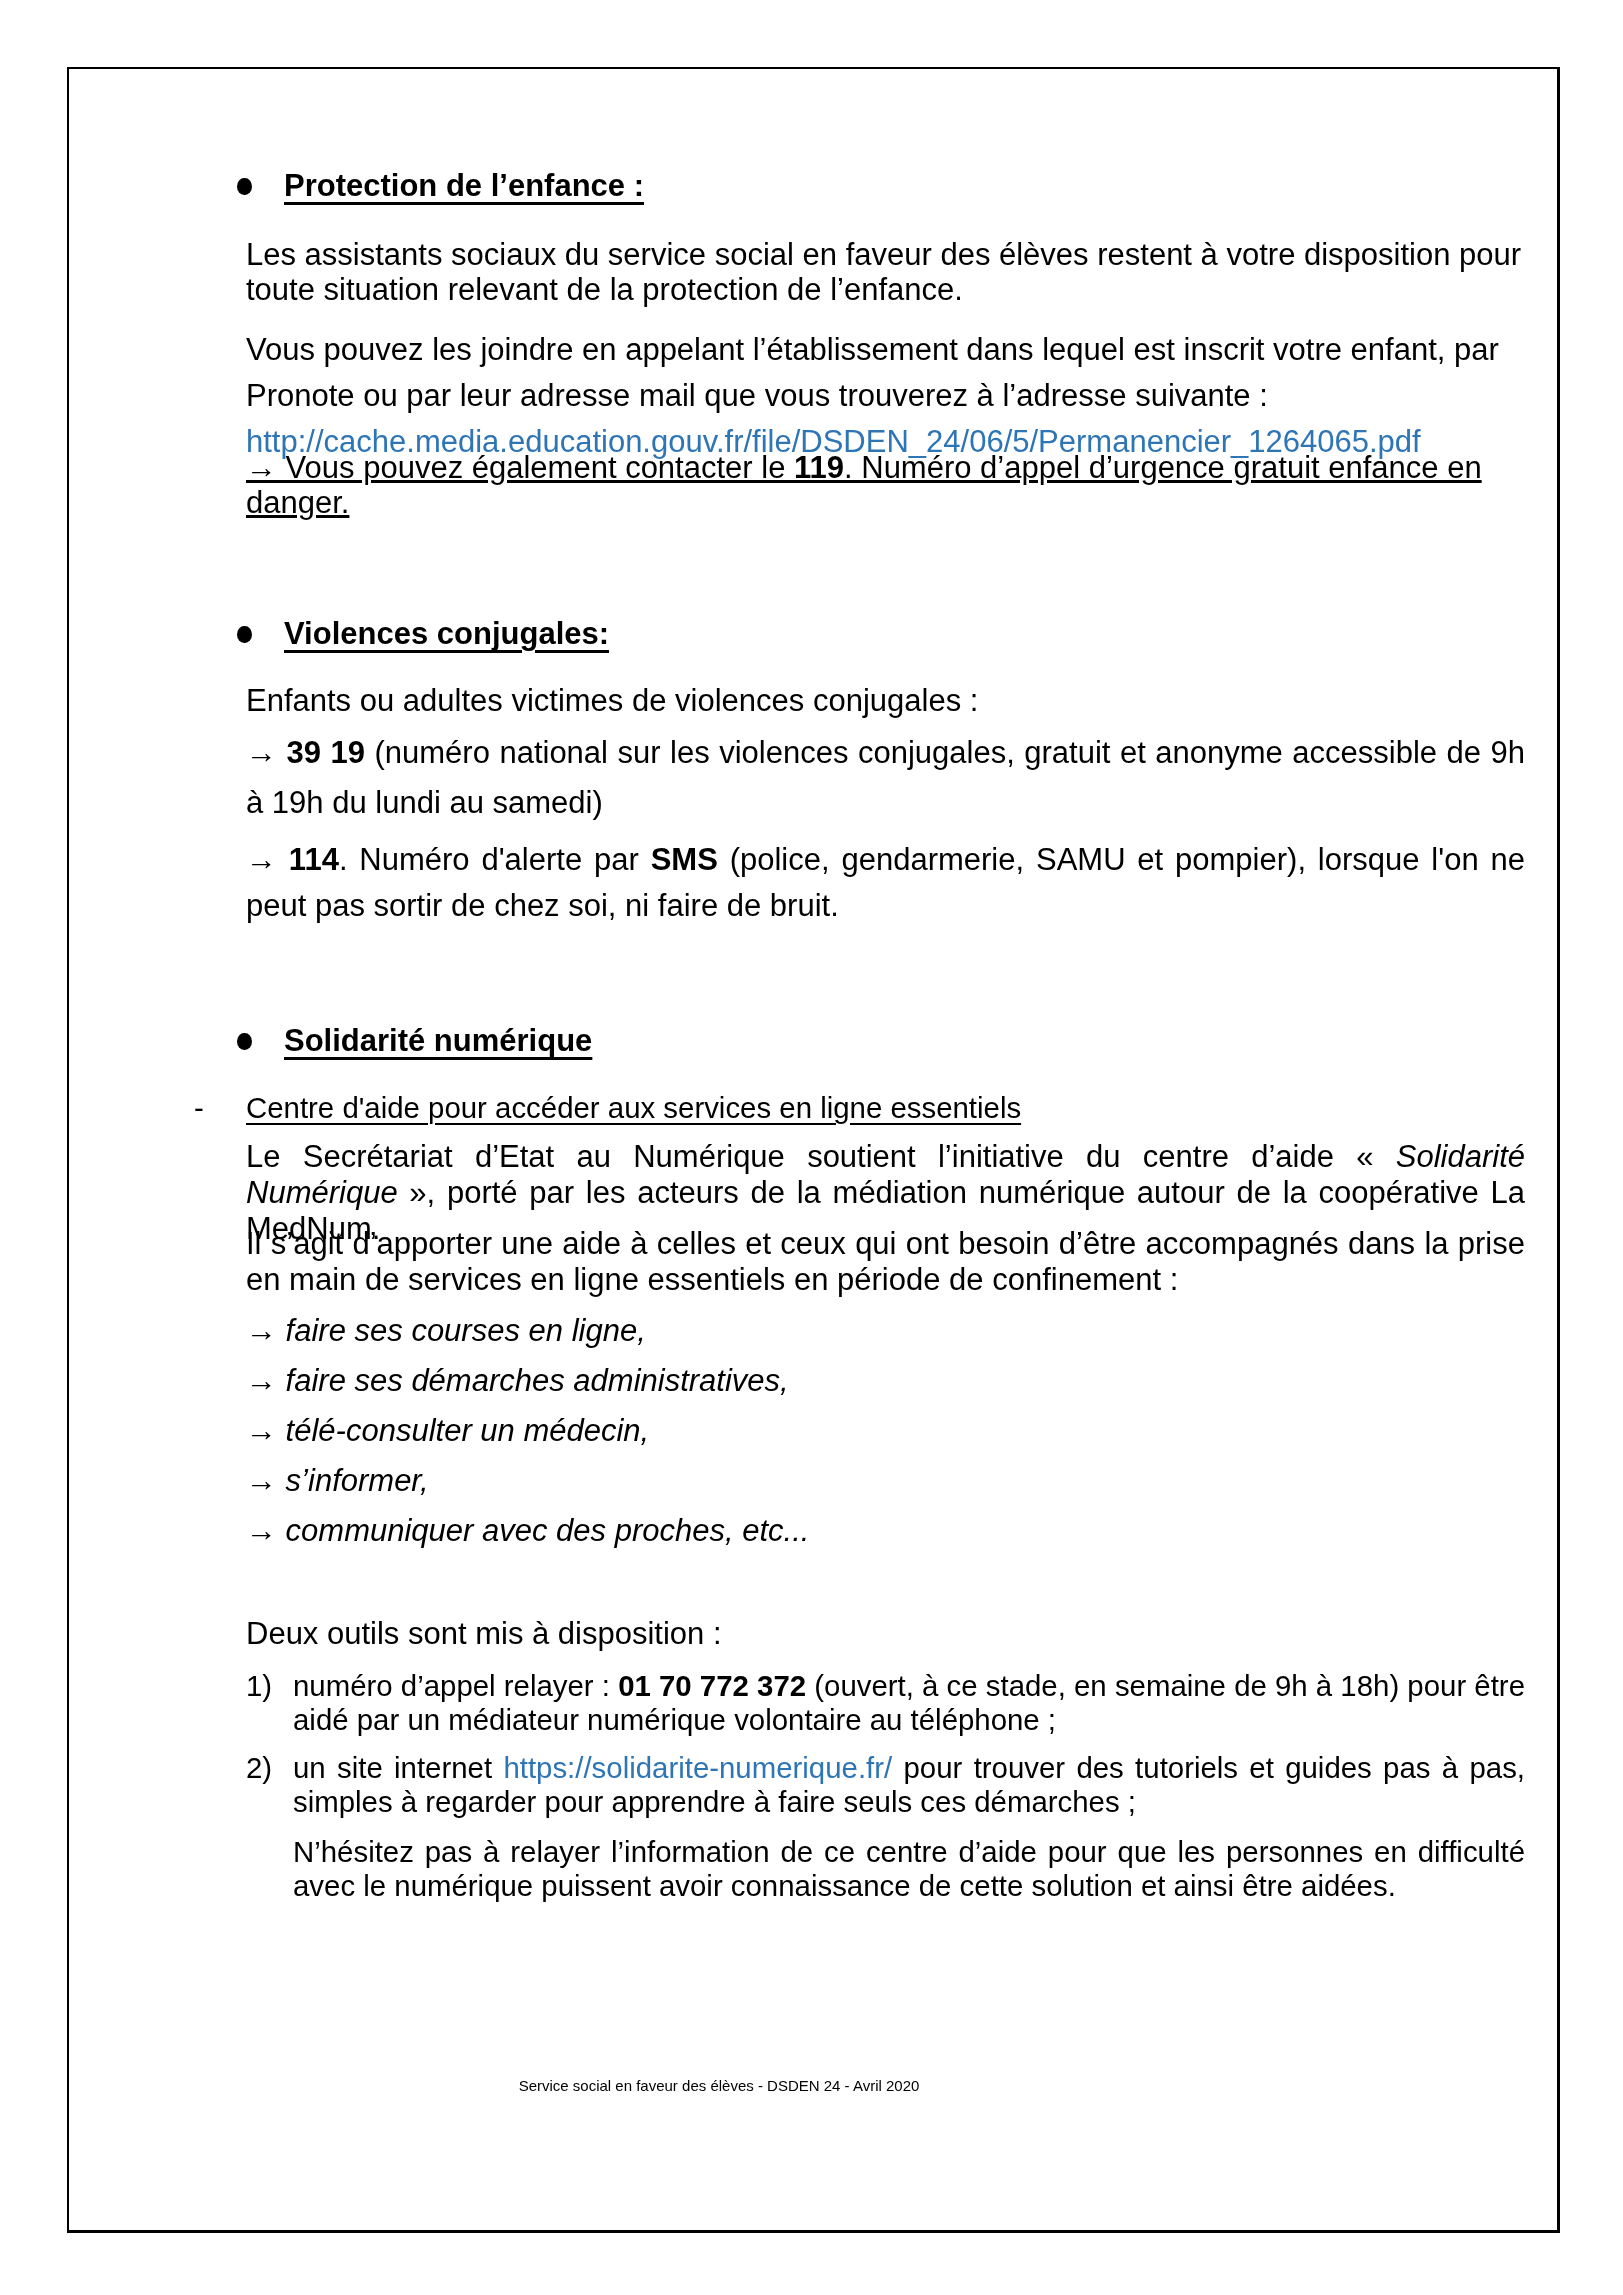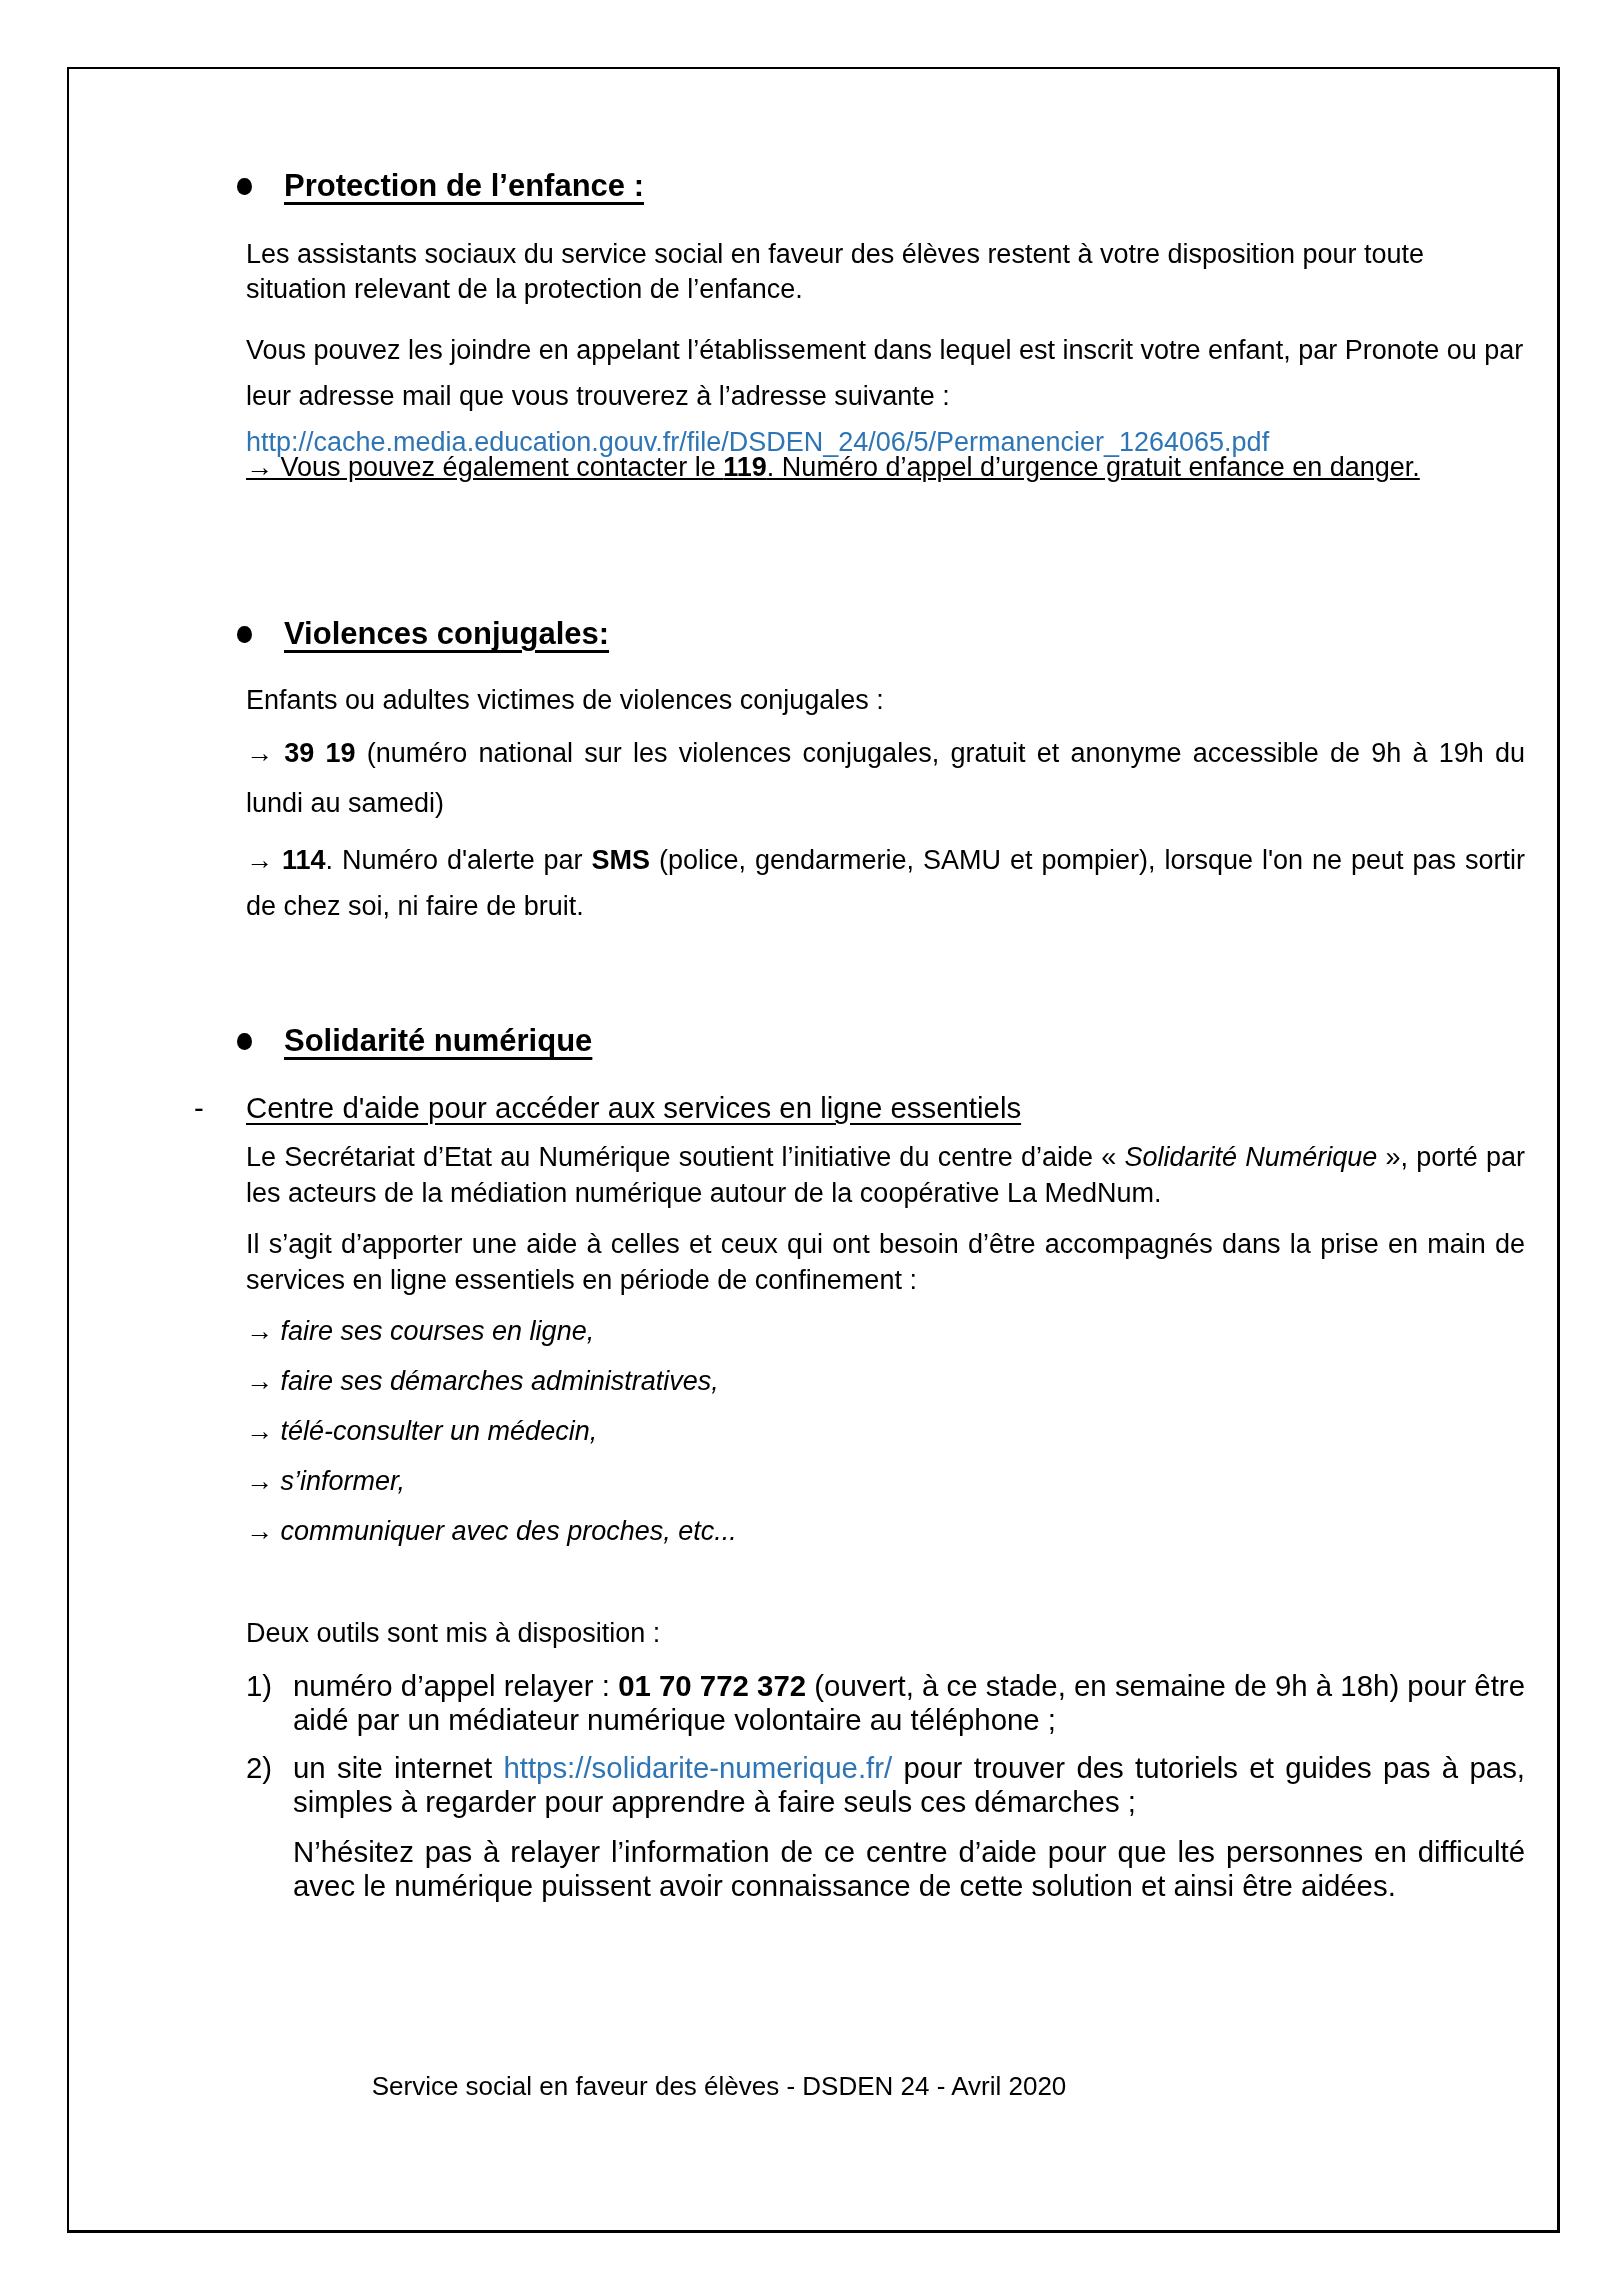--- a/index.html
+++ b/index.html
@@ -7,34 +7,34 @@
          font-family: "Liberation Sans", "DejaVu Sans", sans-serif; color: #000000; }
   .frame { position: absolute; left: 67px; top: 67px; width: 1488px; height: 2161px;
            border-top: 2px solid #000; border-left: 2px solid #000;
            border-right: 3.3px solid #000; border-bottom: 3.3px solid #000; box-sizing: content-box; }
   .abs { position: absolute; }
   .heading { left: 236px; font-size: 31px; font-weight: bold; line-height: 37px; white-space: nowrap; }
   .heading .bullet { display: inline-block; width: 14.4px; height: 17px; border-radius: 50%; background: #000;
                      position: absolute; left: 1.3px; top: 10.5px; }
   .heading .htext { position: absolute; left: 48px; top: 0; text-decoration: underline;
                     text-decoration-thickness: 2.6px; text-underline-offset: 5.9px; }
-  .body { left: 246px; width: 1279px; font-size: 27px; line-height: 35px; }
+  .body { left: 246px; width: 1279px; font-size: 31px; line-height: 35px; }
   .justify { text-align: justify; text-align-last: left; }
   .link { color: #2e75b6; }
   b { font-weight: bold; }
   i { font-style: italic; }
   .arrow-item { display: block; height: 50px; line-height: 50px; white-space: nowrap; font-style: italic; }
   .subhead { left: 194px; width: 1331px; font-size: 29.4px; line-height: 35px; white-space: nowrap; }
   .subhead .dash { position: absolute; left: 0; top: 0; }
   .subhead .stext { position: absolute; left: 52px; top: 0; text-decoration: underline;
                     text-decoration-thickness: 2px; text-underline-offset: 5.2px; }
   .numitem { left: 246px; width: 1279px; font-size: 29.4px; line-height: 34px; }
   .numitem .num { position: absolute; left: 0; top: 0; }
   .numitem .ntext { position: absolute; left: 47px; top: 0; width: 1232px; text-align: justify; text-align-last: left; }
-  .footer { left: 0; width: 1438px; text-align: center; font-size: 26px; line-height: 26px; }
+  .footer { left: 0; width: 1438px; text-align: center; font-size: 15px; line-height: 26px; }
 </style>
 </head>
 <body>
 
 <div class="frame"></div>
 
 <div class="abs heading" style="top:167px;">
   <span class="bullet"></span>
   <span class="htext">Protection de l’enfance :</span>
 </div>

